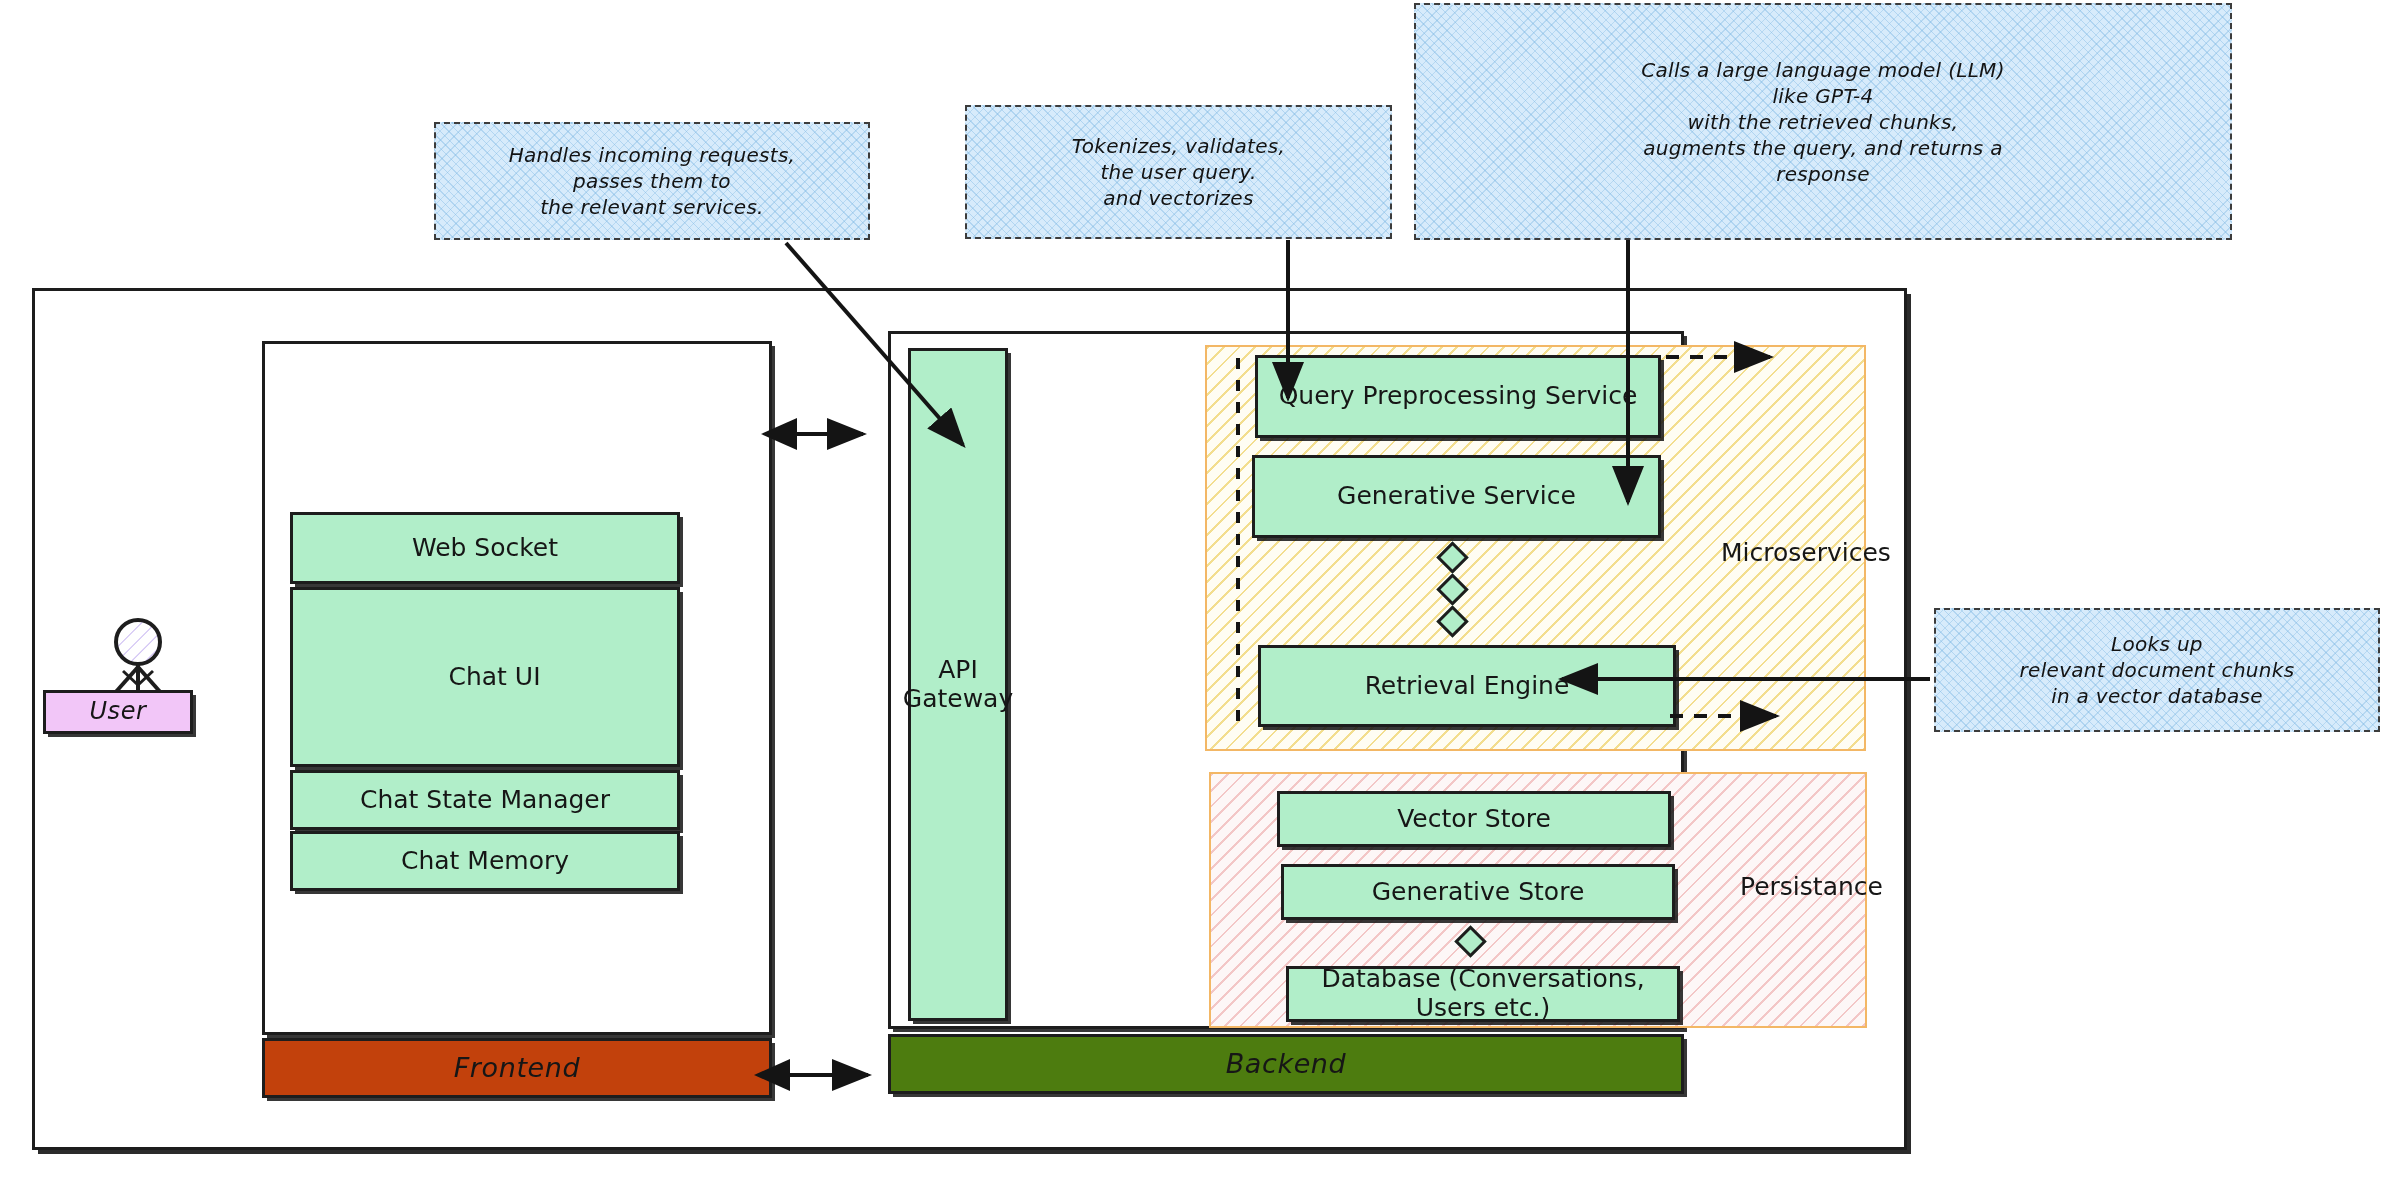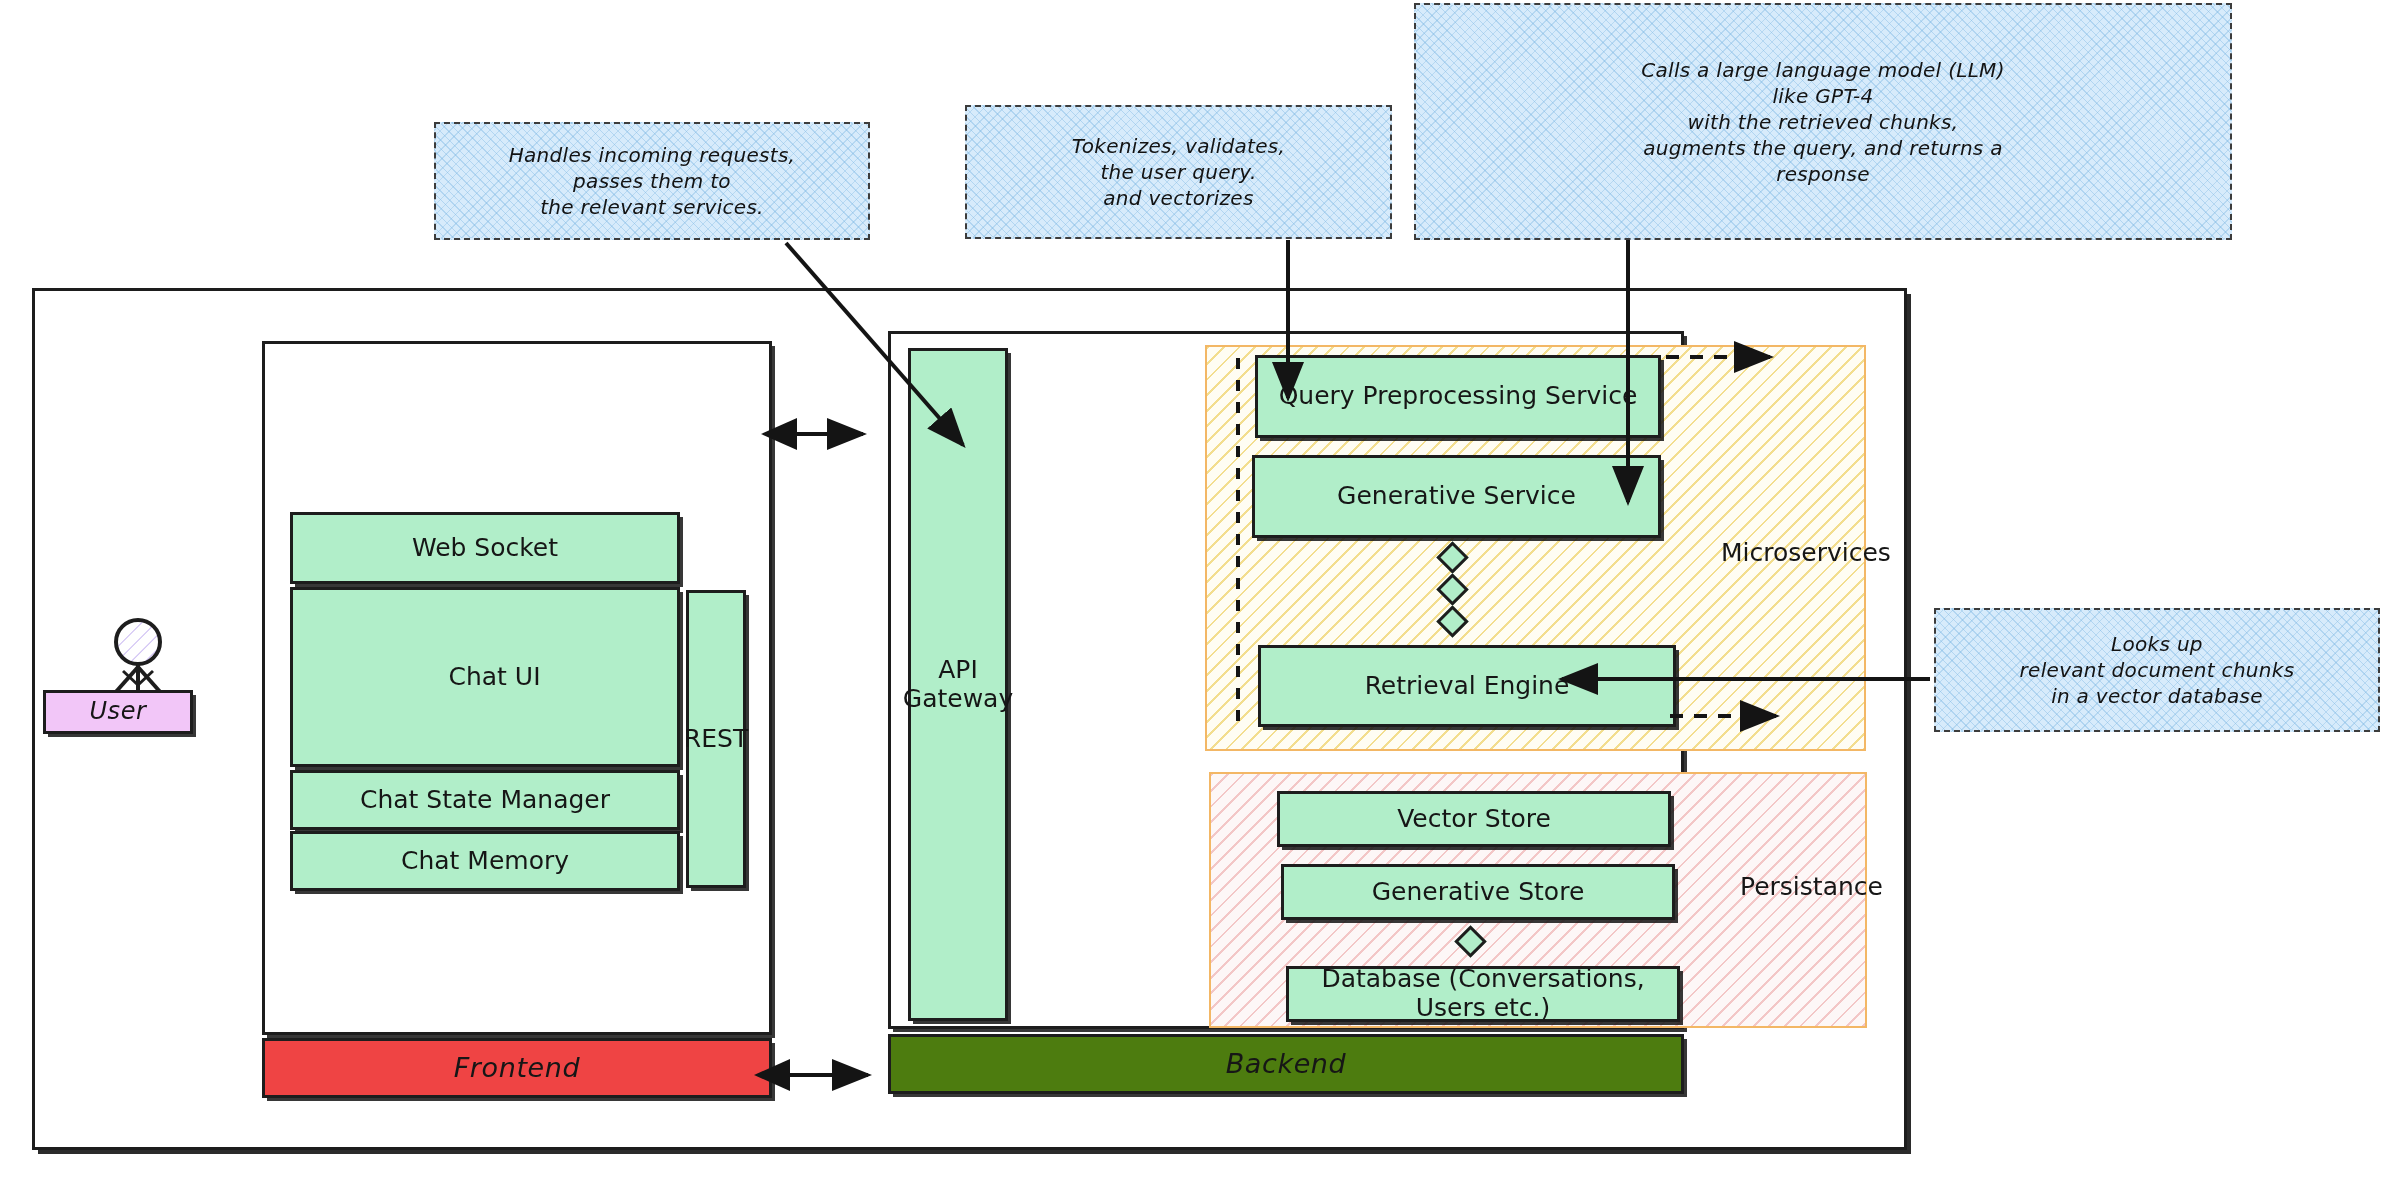--- a/index.html
+++ b/index.html
@@ -16,21 +16,21 @@
     display:flex;align-items:center;justify-content:center;
     text-align:center;line-height:1.15;
     box-shadow:4px 4px 0 -1px rgba(20,20,20,.85);
   }
   .plain{
     position:absolute;box-sizing:border-box;
     border:3px solid #1d1d1d;background:#ffffff;
     box-shadow:4px 4px 0 -1px rgba(20,20,20,.85);
   }
   .green{background:#b1eec9;color:#161616;font-size:25px;}
-  .yellowbar{background:#ef4444;color:#161616;}
+  .yellowbar{background:#c2410c;color:#161616;}
   .bluebar{background:#4d7c0f;color:#161616;}
   .purple{background:#f2c6f8;color:#161616;}
 
   .hand{font-family:"DejaVu Sans", sans-serif;font-style:italic;letter-spacing:.6px;}
 
   
   .region{
     position:absolute;box-sizing:border-box;
     border:2px solid #f3b765;
   }
@@ -128,23 +128,20 @@
   </div>
 
   <div class="box green" style="left:290px;top:770px;width:390px;height:60px;">
     <span>Chat State Manager</span>
   </div>
 
   <div class="box green" style="left:290px;top:831px;width:390px;height:60px;">
     <span>Chat Memory</span>
   </div>
 
-  <div class="box green" style="left:686px;top:590px;width:60px;height:298px;">
-    <span>REST</span>
-  </div>
 
   <div class="box yellowbar hand" style="left:262px;top:1038px;width:510px;height:60px;font-size:27px;">
     <span>Frontend</span>
   </div>
 
   <div class="plain" style="left:888px;top:331px;width:796px;height:698px;"></div>
 
   <div class="box green" style="left:908px;top:348px;width:100px;height:673px;">
     <span style="display:block;">
       <span>API</span><br>

